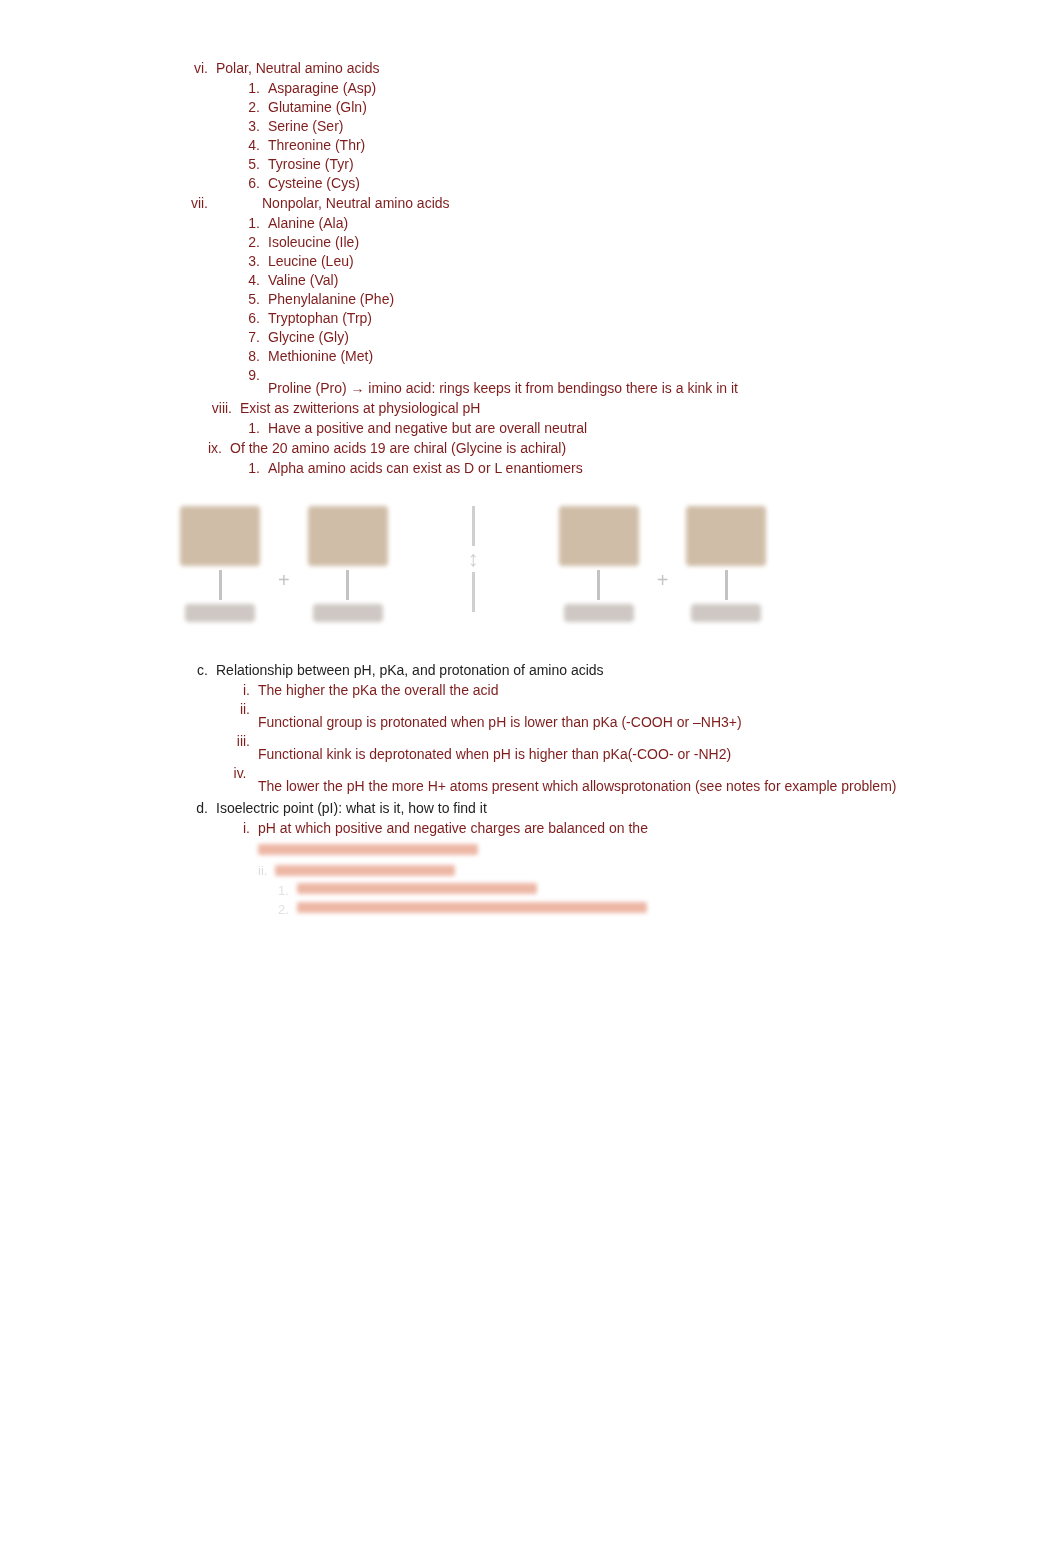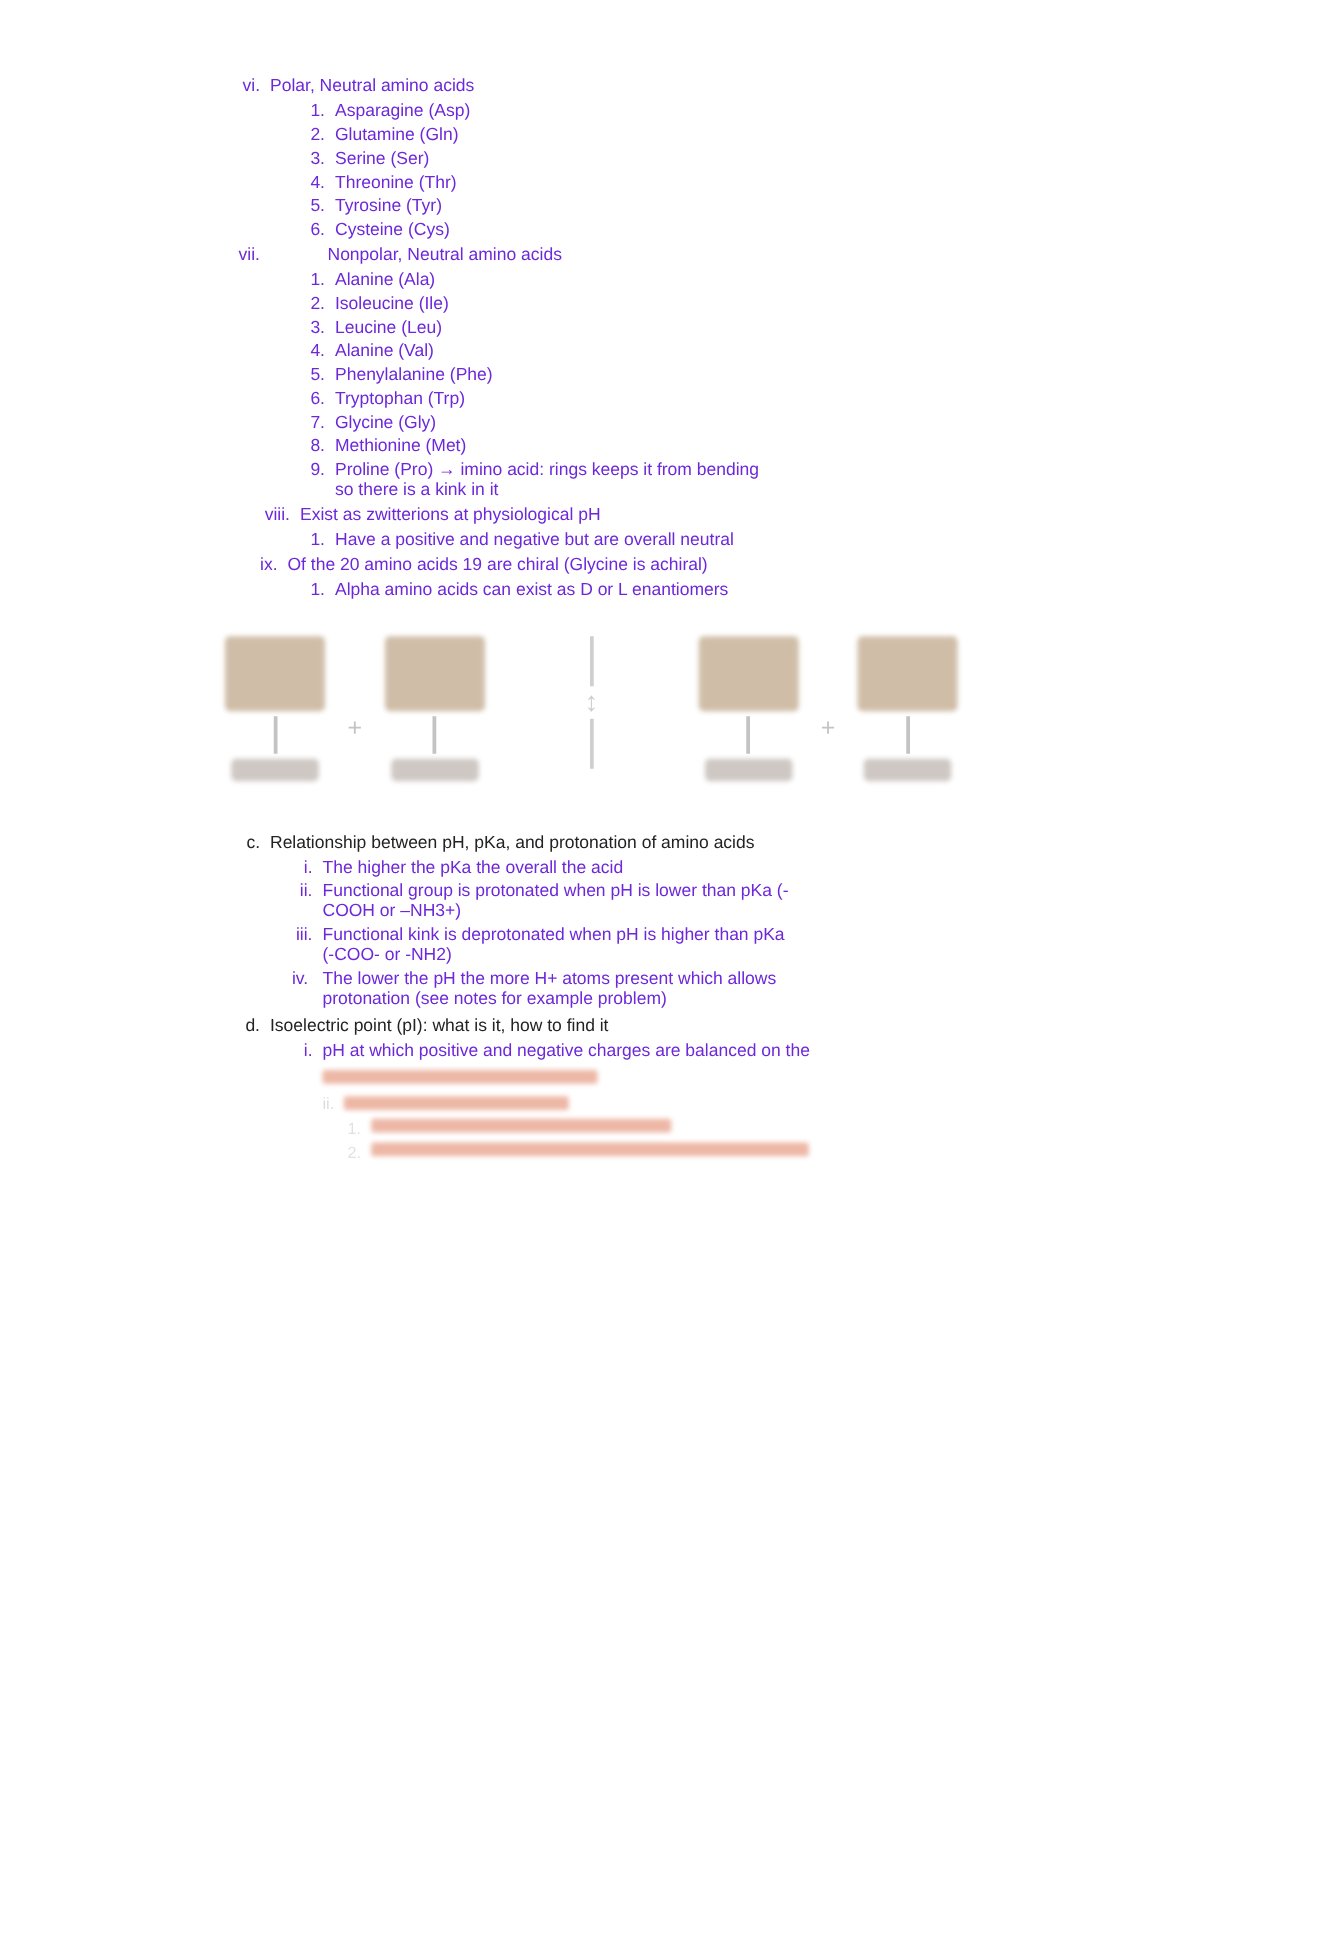--- a/index.html
+++ b/index.html
@@ -13,21 +13,21 @@
       font-size: 14px;
       color: #222;
       width: 1062px;
       min-height: 1561px;
       padding: 60px 80px;
     }
     .content-area {
       margin-left: 100px;
     }
     .red {
-      color: #6d28d9;
+      color: #7f1d1d;
     }
     .black {
       color: #222;
       text-align: right;
     }
     ol.decimal {
       list-style-type: none;
       padding: 0;
       margin-left: 60px;
     }
@@ -75,21 +75,21 @@
     }
     .blurred-connector {
       width: 3px;
       height: 30px;
       background: #888;
       margin: 4px auto;
       opacity: 0.5;
     }
     .multi-line {
       display: flex;
-      flex-direction: column;
+      margin-top: 13px;
     }
     
     .blurred-section {
       margin-top: 8px;
     }
     .blurred-line {
       height: 11px;
       background: #cc3300;
       border-radius: 2px;
       opacity: 0.35;
@@ -145,21 +145,21 @@
     <li>
         <span class="label red">2.</span>
         <span class="red">Isoleucine (Ile)</span>
       </li>
     <li>
         <span class="label red">3.</span>
         <span class="red">Leucine (Leu)</span>
       </li>
     <li>
         <span class="label red">4.</span>
-        <span class="red">Alanine (Val)</span>
+        <span class="red">Valine (Val)</span>
       </li>
     <li>
         <span class="label red">5.</span>
         <span class="red">Phenylalanine (Phe)</span>
       </li>
     <li>
         <span class="label red">6.</span>
         <span class="red">Tryptophan (Trp)</span>
       </li>
     <li>

